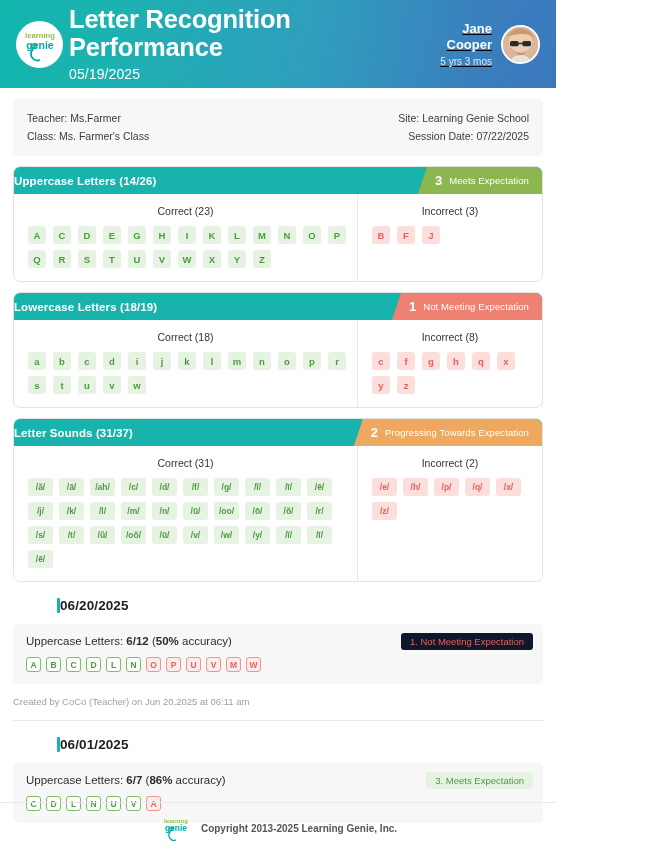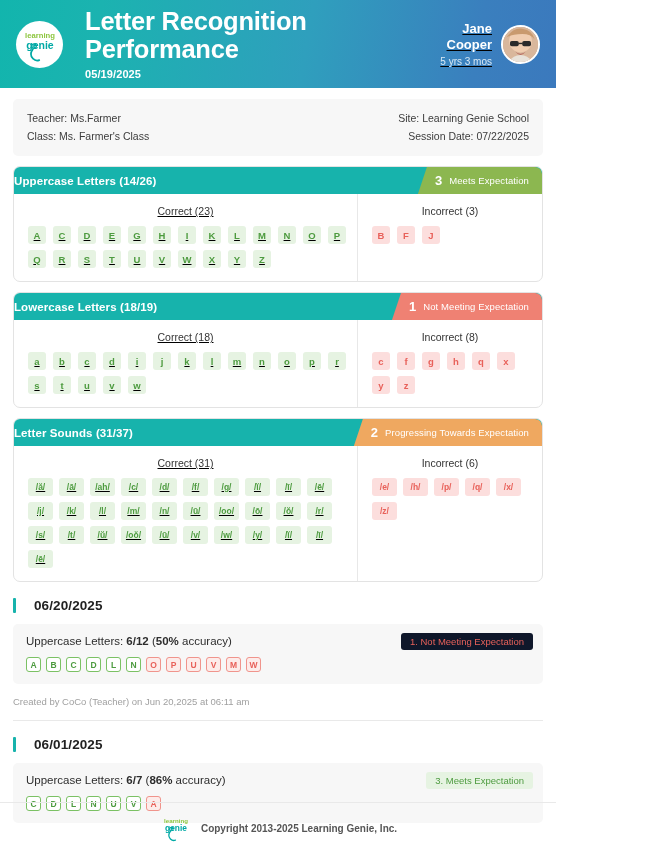--- a/index.html
+++ b/index.html
@@ -18,27 +18,27 @@
     display: flex; align-items: center; padding: 0 14px 0 16px;
     position: relative;
   }
   .logo-circle {
     width: 47px; height: 47px; border-radius: 50%;
     background: #fff; flex: 0 0 47px;
     display: flex; align-items: center; justify-content: center;
     position: relative; overflow: hidden;
   }
   .logo-svg { width: 42px; height: 42px; display:block; }
-  .title-wrap { margin-left: 22px; flex: 1 1 auto; }
+  .title-wrap { margin-left: 6px; flex: 1 1 auto; }
   .main-title {
     color: #ffffff; font-size: 25.5px; font-weight: bold;
     letter-spacing: -0.2px; line-height: 1.08;
   }
   .main-date {
-    color: #ffffff; font-size: 11px; font-weight: bold;
+    color: #ffffff; font-size: 14px; font-weight: normal;
     margin-top: 5px; letter-spacing: 0.1px;
   }
   .student {
     display: flex; align-items: center; gap: 9px; padding-right: 2px; text-decoration: underline;
   }
   .student-text { text-align: right; }
   .student-name { color:#fff; font-size: 13px; font-weight: bold; line-height:1.2; }
   .student-age { color:#dbeaf5; font-size: 10px; margin-top: 3px; }
   .avatar {
     width: 39px; height: 39px; border-radius: 50%;
@@ -81,40 +81,40 @@
     clip-path: polygon(9px 0, 100% 0, 100% 100%, 0 100%);
   }
   .badge-num { font-size: 13px; font-weight: bold; color: #ffffff; line-height:1; }
   .badge-label { font-size: 9.5px; color: #ffffff; white-space: nowrap; letter-spacing:0.1px; }
   .badge.green  { background: #8cb750; }
   .badge.red    { background: #ef8173; }
   .badge.orange { background: #efa860; }
 
   .card-body { display: flex; min-height: 74px; }
   .col { padding: 11px 10px 13px 10px; }
-  .col.correct { flex: 0 0 344px; border-right: 1px solid #e8e8e8; text-decoration: underline; }
+  .col.correct { flex: 0 0 344px; border-right: 1px solid #e8e8e8; }
   .col.incorrect { flex: 1 1 auto; }
   .col-title {
     text-align: center; font-size: 10.5px; color: #333333;
     margin-bottom: 9px;
   }
   .chips { display: flex; flex-wrap: wrap; gap: 6px 7px; padding-left: 4px; }
   .chips.sounds { gap: 6px 6px; }
   .chip {
     min-width: 18px; height: 18px; border-radius: 3px;
     display: inline-flex; align-items: center; justify-content: center;
     font-size: 9.5px; font-weight: bold; padding: 0 3px;
   }
   .chip.ok  { background: #e6f3e2; color: #4d9b3f; }
   .chip.bad { background: #fcdedd; color: #e8615a; }
   .chip.sound { min-width: 25px; font-size: 8.5px; font-weight: bold; padding: 0 3px; }
 
   
   .note { margin-top: 16px; }
-  .note-date-row { display: flex; align-items: center; gap: 18px; }
+  .note-date-row { display: flex; align-items: center; gap: 0; margin-left: 44px; }
   .note-bar { width: 3px; height: 15px; background: #17b3ac; border-radius: 1px; }
   .note-date { font-size: 13.5px; font-weight: bold; color: #222; letter-spacing: 0.1px; }
   .note-text {
     font-size: 11.5px; color: #2d2d2d; margin-top: 11px; line-height: 1.5;
   }
   .note-panel {
     background: #f7f7f7; border-radius: 5px;
     margin-top: 11px; padding: 11px 13px 12px 13px;
     position: relative;
   }
@@ -335,21 +335,21 @@
                 <span class="chip ok sound">/ū/</span>
                 <span class="chip ok sound">/v/</span>
                 <span class="chip ok sound">/w/</span>
                 <span class="chip ok sound">/y/</span>
                 <span class="chip ok sound">/ĭ/</span>
                 <span class="chip ok sound">/ī/</span>
                 <span class="chip ok sound">/ē/</span>
               </div>
             </div>
             <div class="col incorrect">
-              <div class="col-title">Incorrect (6)</div>
+              <div class="col-title">Incorrect (2)</div>
               <div class="chips sounds">
                 <span class="chip bad sound">/e/</span>
                 <span class="chip bad sound">/h/</span>
                 <span class="chip bad sound">/p/</span>
                 <span class="chip bad sound">/q/</span>
                 <span class="chip bad sound">/x/</span>
                 <span class="chip bad sound">/z/</span>
               </div>
             </div>
           </div>

